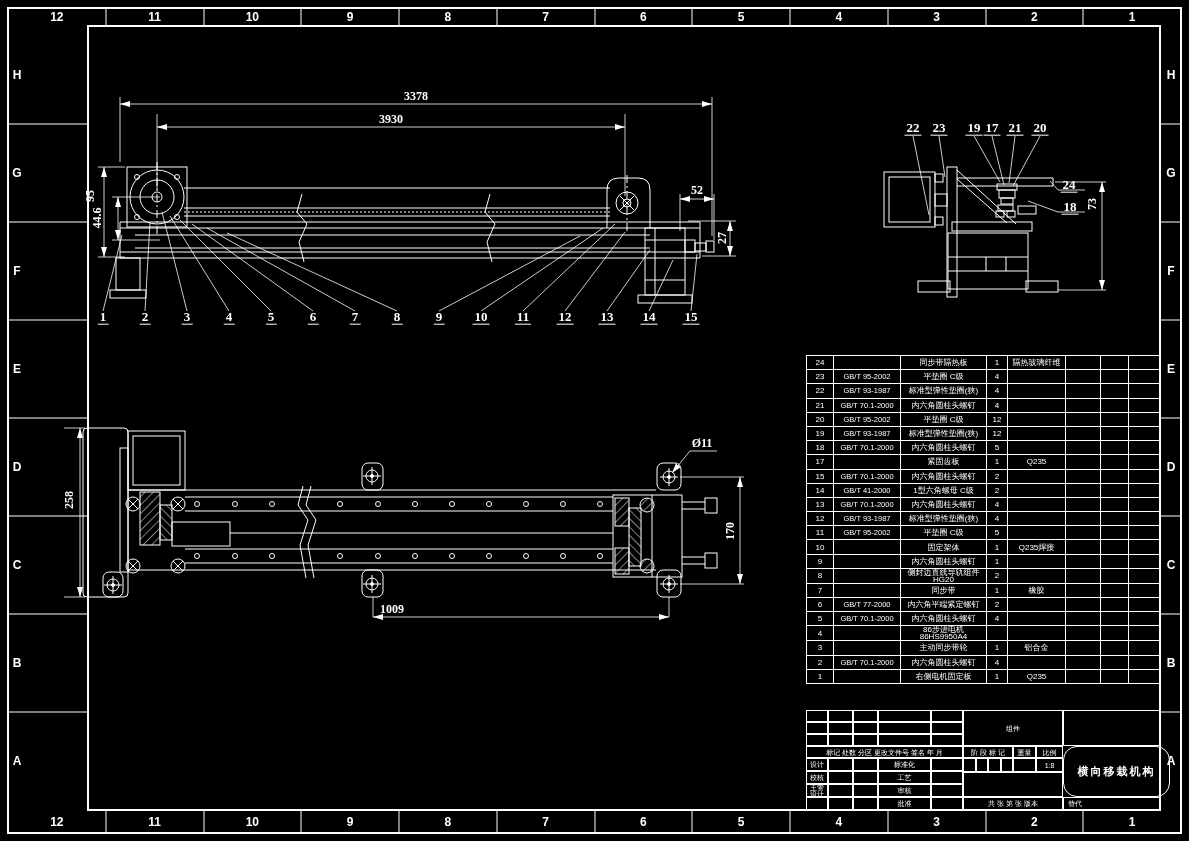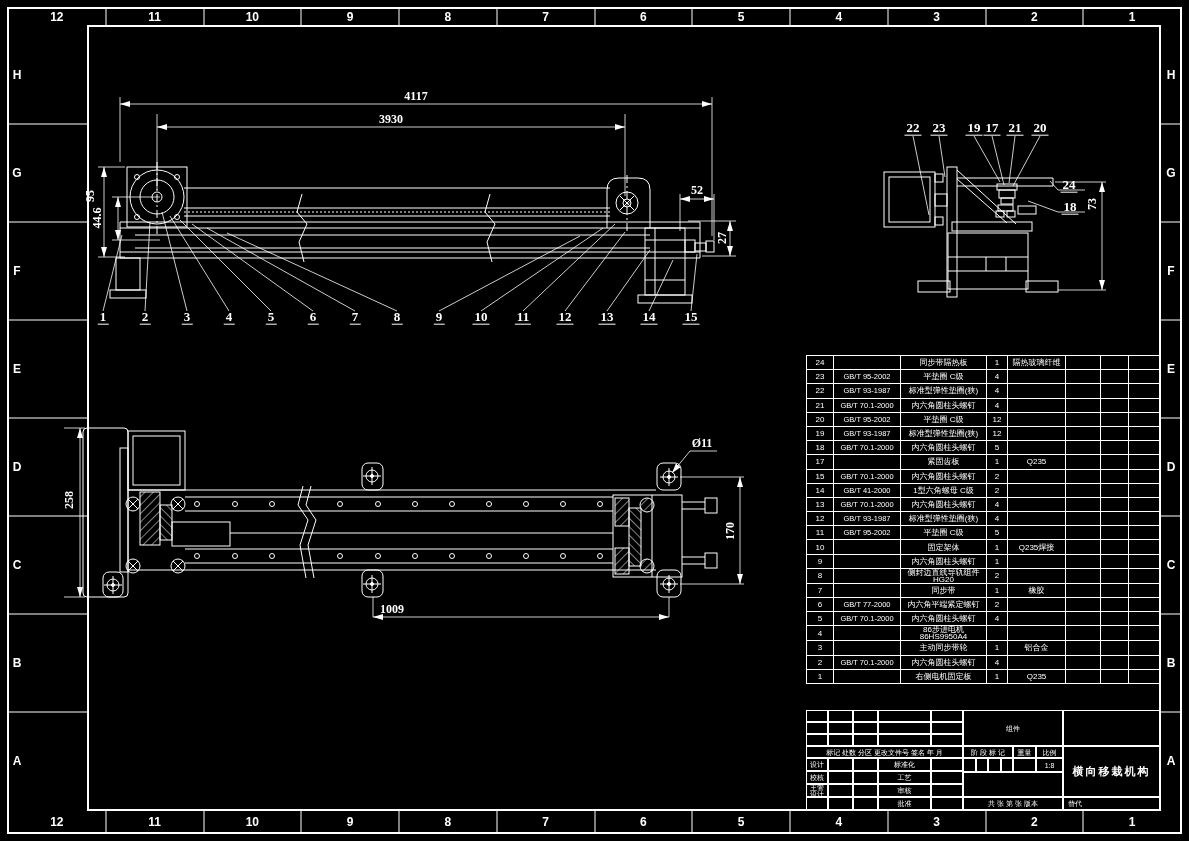--- a/index.html
+++ b/index.html
@@ -238,21 +238,21 @@
     <path d="M80 428 V597" marker-start="url(#as)" marker-end="url(#ae)"></path>
     <path d="M373 597 V617 M669 597 V617"></path>
     <path d="M373 617 H669" marker-start="url(#as)" marker-end="url(#ae)"></path>
     <path d="M680 477 H744 M680 584 H744"></path>
     <path d="M740 477 V584" marker-start="url(#as)" marker-end="url(#ae)"></path>
     <path d="M672 473 L690 451 H717" marker-start="url(#as)"></path>
   </g>
 </svg>
 
 
-<div class="lbl dim" style="left:416px;top:96px">4117</div>
+<div class="lbl dim" style="left:416px;top:96px">3378</div>
 <div class="lbl dim" style="left:391px;top:119px">3930</div>
 <div class="lbl dim rot" style="left:90px;top:196px">95</div>
 <div class="lbl dim rot" style="left:97px;top:218px">44.6</div>
 <div class="lbl dim" style="left:697px;top:190px">52</div>
 <div class="lbl dim rot" style="left:722px;top:238px">27</div>
 <div class="lbl dim rot" style="left:1092px;top:204px">73</div>
 <div class="lbl dim rot" style="left:69px;top:500px">258</div>
 <div class="lbl dim" style="left:392px;top:609px">1009</div>
 <div class="lbl dim rot" style="left:730px;top:531px">170</div>
 <div class="lbl dim" style="left:702px;top:443px">Ø11</div>
@@ -543,21 +543,21 @@
       <div class="cell" style="left: 257px; top: 0px; width: 97px; height: 36px;"></div>
       <div class="cell" style="left: 157px; top: 36px; width: 50px; height: 12px;">阶 段 标 记</div>
       <div class="cell" style="left: 207px; top: 36px; width: 23px; height: 12px;">重量</div>
       <div class="cell" style="left: 230px; top: 36px; width: 27px; height: 12px;">比例</div>
       <div class="cell" style="left: 157px; top: 48px; width: 12.5px; height: 14px;"></div>
       <div class="cell" style="left: 169.5px; top: 48px; width: 12.5px; height: 14px;"></div>
       <div class="cell" style="left: 182px; top: 48px; width: 12.5px; height: 14px;"></div>
       <div class="cell" style="left: 194.5px; top: 48px; width: 12.5px; height: 14px;"></div>
       <div class="cell" style="left: 207px; top: 48px; width: 23px; height: 14px;"></div>
       <div class="cell" style="left: 230px; top: 48px; width: 27px; height: 14px;">1:8</div>
-      <div class="cell big" style="left: 257px; top: 36px; width: 97px; height: 51px;">横向移栽机构</div>
+      <div class="cell big" style="left: 257px; top: 36px; width: 107px; height: 51px; border-radius: 14px;">横向移栽机构</div>
       <div class="cell" style="left: 157px; top: 62px; width: 100px; height: 25px;"></div>
       <div class="cell" style="left: 157px; top: 87px; width: 100px; height: 13px;">共 张 第 张 版本</div>
       <div class="cell left" style="left: 257px; top: 87px; width: 97px; height: 13px;">替代</div>
     </div>
 
 <div class="lbl zone" style="left: 56.875px; top: 17px;">12</div>
     <div class="lbl zone" style="left: 56.875px; top: 822px;">12</div>
     <div class="lbl zone" style="left: 154.625px; top: 17px;">11</div>
     <div class="lbl zone" style="left: 154.625px; top: 822px;">11</div>
     <div class="lbl zone" style="left: 252.375px; top: 17px;">10</div>

